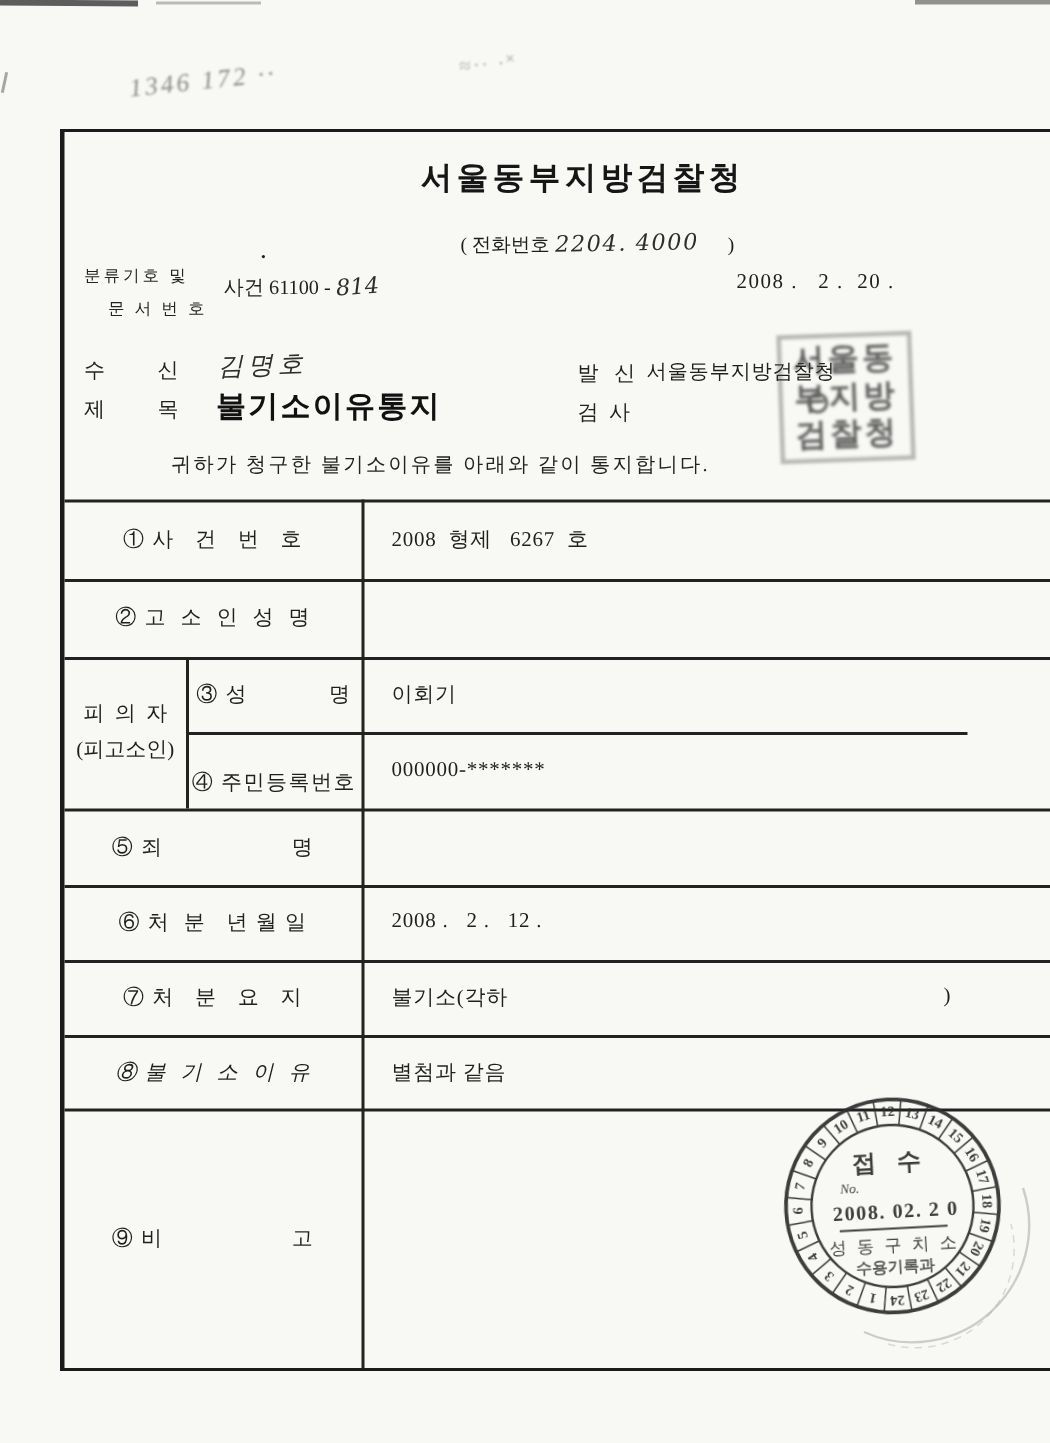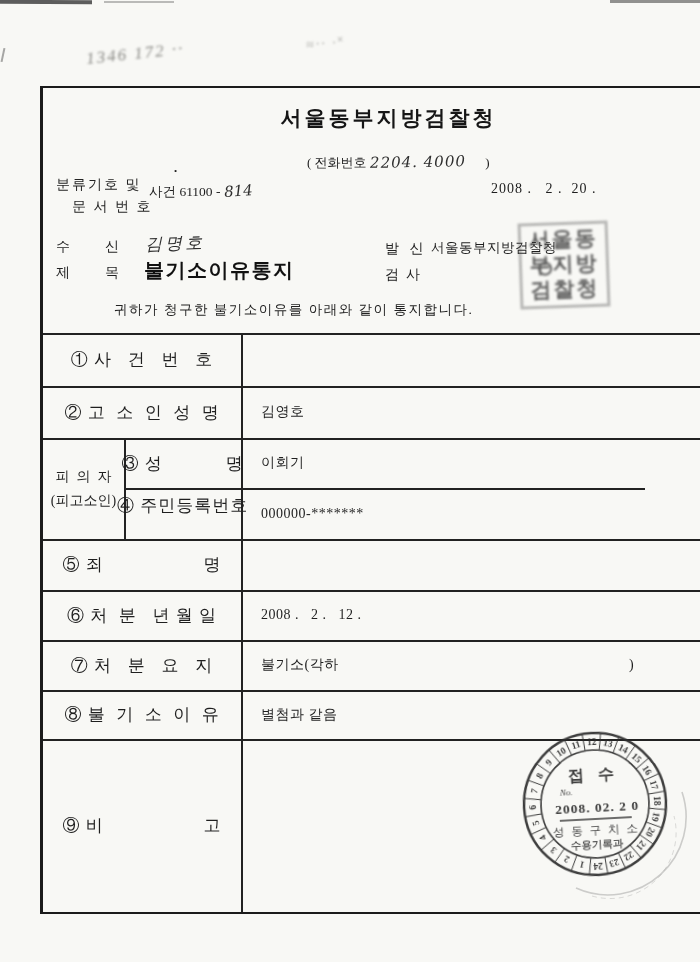--- a/index.html
+++ b/index.html
@@ -27,21 +27,21 @@
     background:transparent;
   }
 
   .doc-title { position:absolute; top:16px; left:0; width:100%; text-align:center;
     font-size:21px; font-weight:bold; letter-spacing:3px; color:#161616; }
   .phone-line { position:absolute; top:49px; left:0; width:100%; text-align:center; font-size:13px; }
   .handwrite { font-style:italic; color:#2e2e2e;
     font-family:"DejaVu Serif","Liberation Serif",serif; }
   .phone-hand { font-size:15px; letter-spacing:1px; transform:rotate(-1deg); display:inline-block; }
 
-  .small-label { font-size:14px; letter-spacing:2px; color:#222; }
+  .small-label { font-size:11px; letter-spacing:2px; color:#222; }
   .caseref { font-size:13.5px; }
   .caseref .handwrite { font-size:15px; display:inline-block; transform:rotate(-4deg); }
   .docdate { font-size:14px; letter-spacing:1px; }
 
   .field-label { font-size:14px; color:#222; }
   .recv-name { font-size:17px; transform:rotate(-2deg); display:inline-block; letter-spacing:3px; }
   .subject { font-size:20px; font-weight:bold; letter-spacing:1.5px; color:#111; }
   .sender-name { font-size:13.5px; letter-spacing:0.5px; }
   .notice { font-size:13.5px; letter-spacing:1.5px; color:#222; }
 
@@ -54,21 +54,21 @@
     font-size:21px; letter-spacing:2px; overflow:hidden;
   }
   .sq-stamp .ring {
     position:absolute; left:16px; top:36px; width:14px; height:14px;
     border:2.5px solid #3c3c3c; border-radius:50%;
   }
 
   
   .hline { position:absolute; height:2px; background:#222; left:0; width:100%; }
   .vline { position:absolute; width:2px; background:#222; }
-  .cell { position:absolute; display:flex; align-items:center; font-size:17px; color:#1f1f1f; }
+  .cell { position:absolute; display:flex; align-items:center; font-size:14px; color:#1f1f1f; }
   .cell.center { justify-content:center; text-align:center; }
   .lbl { letter-spacing:1px; }
   .val { font-size:14px; letter-spacing:0.5px; }
   .group-lbl { flex-direction:column; justify-content:center; line-height:24px; font-size:14px;border-radius:17px; }
 
   
   .round-stamp { position:absolute; left:462px; top:626px; width:180px; height:180px;
     transform:rotate(-3deg); opacity:0.92; filter:blur(0.3px); }
   .ghost-arc { position:absolute; left:570px; top:770px; width:130px; height:140px; opacity:0.5; }
 </style>
@@ -130,28 +130,28 @@
     <div class="vline" style="left:198px;top:245px;height:579px;"></div>
     <div class="vline" style="left:81px;top:350px;height:101px;"></div>
 
     <div class="cell center lbl pre" style="left:0;top:245px;width:198px;height:53px;">① 사   건   번   호</div>
     <div class="cell center lbl pre" style="left:0;top:298px;width:198px;height:52px;">② 고  소  인  성  명</div>
     <div class="cell center group-lbl" style="left:0;top:350px;width:81px;height:101px;">
       <div class="pre">피  의  자</div>
       <div class="pre">(피고소인)</div>
     </div>
     <div class="cell center lbl pre" style="left:81px;top:350px;width:117px;height:50px;">③ 성            명</div>
-    <div class="cell center lbl pre" style="left:81px;top:392px;width:117px;height:51px;">④ 주민등록번호</div>
+    <div class="cell center lbl pre" style="left:81px;top:408px;width:117px;height:51px;">④ 주민등록번호</div>
     <div class="cell center lbl pre" style="left:0;top:451px;width:198px;height:51px;">⑤ 죄                   명</div>
     <div class="cell center lbl pre" style="left:0;top:502px;width:198px;height:50px;">⑥ 처  분   년 월 일</div>
     <div class="cell center lbl pre" style="left:0;top:552px;width:198px;height:50px;">⑦ 처   분   요   지</div>
-    <div class="cell center lbl pre" style="left:0;top:602px;width:198px;height:49px;">⑧ 불  기  소  이  유</div>
+    <div class="cell center lbl pre" style="left:0;top:602px;width:198px;height:49px;font-style:italic;">⑧ 불  기  소  이  유</div>
     <div class="cell center lbl pre" style="left:0;top:651px;width:198px;height:173px;">⑨ 비                   고</div>
 
-    <div class="cell val" style="left:218px;top:298px;width:380px;height:52px;">김영호</div>
+    <div class="cell val pre" style="left:218px;top:245px;width:380px;height:53px;">2008  형제   6267  호</div>
     <div class="cell val" style="left:218px;top:350px;width:380px;height:50px;">이회기</div>
     <div class="cell val" style="left:218px;top:400px;width:380px;height:51px;">000000-*******</div>
     <div class="cell val pre" style="left:218px;top:502px;width:380px;height:50px;">2008 .   2 .   12 .</div>
     <div class="cell val" style="left:218px;top:552px;width:360px;height:50px;">불기소(각하</div>
     <div class="cell val" style="left:586px;top:552px;width:16px;height:50px;">)</div>
     <div class="cell val" style="left:218px;top:602px;width:380px;height:49px;">별첨과 같음</div>
     <div class="cell val" style="left:218px;top:651px;width:380px;height:173px;"></div>
 
     <svg class="round-stamp" viewBox="0 0 180 180">
       <g stroke="#2e2e2e" fill="none">

